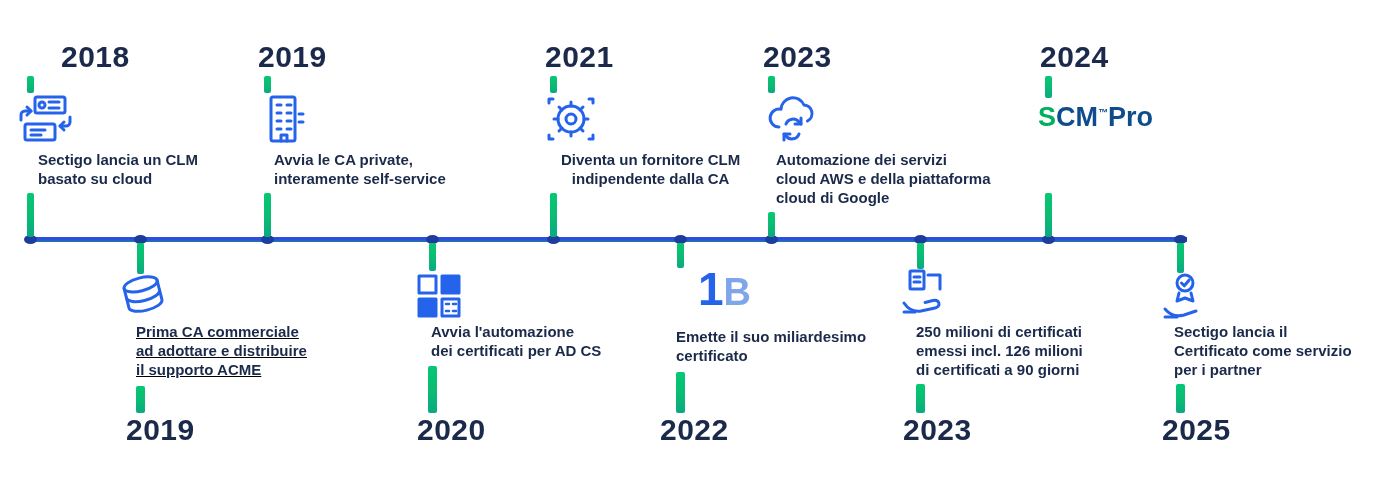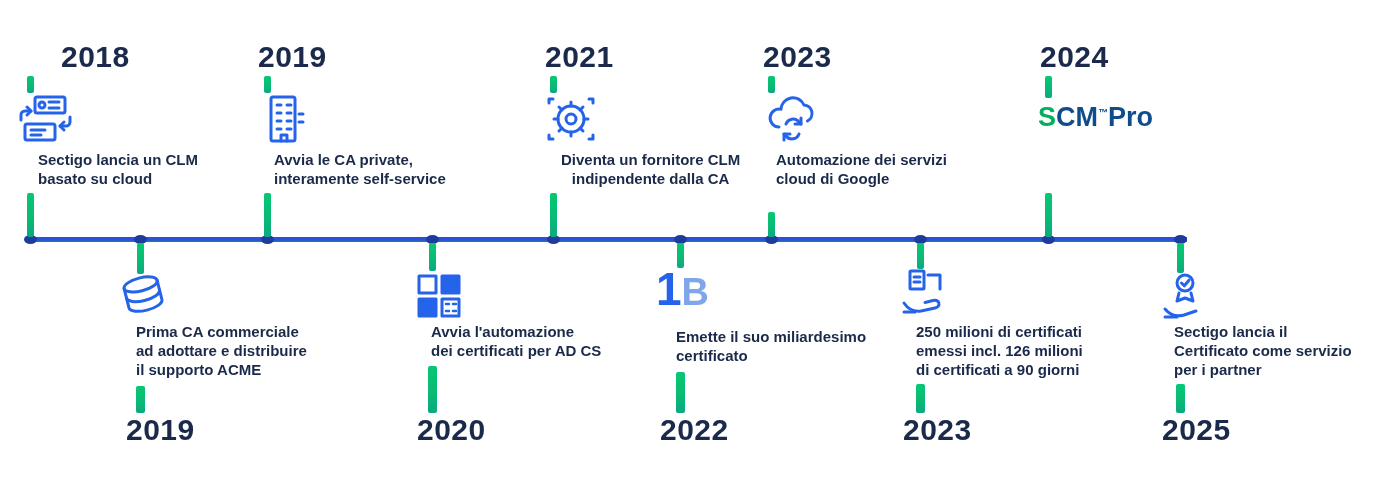--- a/index.html
+++ b/index.html
@@ -26,21 +26,21 @@
   }
   .node{
     position:absolute;top:235px;width:13px;height:9px;border-radius:50%;
     background:#1e3c9c;
   }
   .icon{position:absolute;}
   .logo{position:absolute;font-weight:800;font-size:27px;white-space:nowrap;}
   .logo .logo-s{color:#00b05c;}
   .logo .logo-rest{color:#0e4c8c;}
   .logo sup{font-size:10px;color:#0e4c8c;font-weight:700;}
-  .billion{position:absolute;font-weight:800;line-height:1;white-space:nowrap;}
+  .billion{position:absolute;font-weight:800;line-height:1;white-space:nowrap;margin-left:42px;}
   .billion .one{font-size:46px;color:#2563eb;}
   .billion .bee{font-size:38px;color:#7fa6ea;}
 </style>
 </head>
 <body>
 
 <div class="canvas">
 
   <div class="hline"></div>
 
@@ -125,20 +125,21 @@
         <path d="M15 33a9 9 0 1 1 2-17.8A12 12 0 0 1 40 11a8.5 8.5 0 0 1 3.5 16"></path>
         <path d="M22 30a7.5 7.5 0 0 1 13-2l2 2"></path>
         <path d="M37 24v6h-6"></path>
         <path d="M35 40a7.5 7.5 0 0 1-13 2l-2-2"></path>
         <path d="M20 46v-6h6"></path>
       </g>
     </svg>
   </div>
   <div class="caption" style="left:760px;top:150px;">
     <div>Automazione dei servizi</div>
+    <div>cloud AWS e della piattaforma</div>
     <div>cloud di Google</div>
   </div>
   <div class="vbar" style="left:768px;top:212px;height:25px;"></div>
 
   <div class="year" style="left:1040px;top:40px;">2024</div>
   <div class="vbar" style="left:1045px;top:76px;height:22px;"></div>
   <div class="logo" style="left:1038px;top:102px;">
     <span class="logo-s">S</span><span class="logo-rest">CM</span><sup>™</sup><span class="logo-rest">Pro</span>
   </div>
   <div class="vbar" style="left:1045px;top:193px;height:44px;"></div>
@@ -146,21 +147,21 @@
   <div class="vbar" style="left:137px;top:243px;height:31px;"></div>
   <div class="icon" style="left:114px;top:272px;">
     <svg width="60" height="52" viewBox="0 0 60 52">
       <g fill="none" stroke="#2563eb" stroke-width="3" stroke-linecap="round" stroke-linejoin="round" transform="rotate(-14 30 26)">
         <ellipse cx="30" cy="12" rx="17" ry="6.5"></ellipse>
         <path d="M13 12v10c0 3.6 7.6 6.5 17 6.5s17-2.9 17-6.5V12"></path>
         <path d="M13 22v10c0 3.6 7.6 6.5 17 6.5s17-2.9 17-6.5V22"></path>
       </g>
     </svg>
   </div>
-  <div class="caption" style="left:120px;top:322px;">
+  <div class="caption" style="left:120px;top:322px;text-decoration:underline;">
     <div>Prima CA commerciale</div>
     <div>ad adottare e distribuire</div>
     <div>il supporto ACME</div>
   </div>
   <div class="vbar thick" style="left:136px;top:386px;height:27px;"></div>
   <div class="year" style="left:126px;top:413px;">2019</div>
 
   <div class="vbar" style="left:429px;top:243px;height:28px;"></div>
   <div class="icon" style="left:412px;top:269px;">
     <svg width="54" height="54" viewBox="0 0 54 54">

